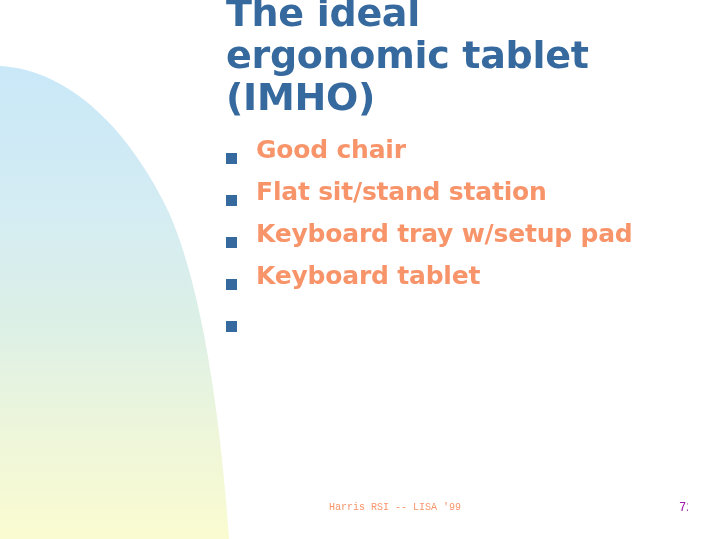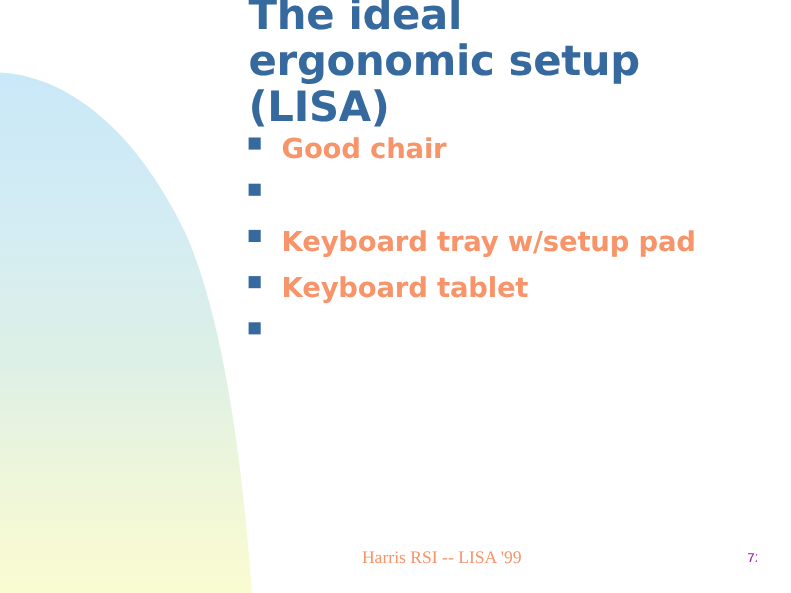--- a/index.html
+++ b/index.html
@@ -55,21 +55,21 @@
     top: 122px;
     width: 470px;
     margin: 0;
     padding: 0;
     list-style: none;
   }
   .bullet-row {
     position: relative;
     height: 42px;
     display: flex;
-    align-items: flex-start;
+    align-items: flex-end;
   }
   .bullet-marker {
     flex: 0 0 auto;
     width: 11px;
     height: 11px;
     background: #36699e;
     margin-right: 19px;
     margin-top: 3px;
   }
   .bullet-text {
@@ -80,22 +80,22 @@
     letter-spacing: -0.2px;
     color: #f8946a;
     white-space: nowrap;
   }
 
   
   .footer-note {
     position: absolute;
     left: 329px;
     top: 501px;
-    font-family: Liberation Serif, serif;
-    font-size: 16px;
+    font-family: Liberation Mono, monospace;
+    font-size: 10px;
     line-height: 14px;
     color: #f8946a;
     white-space: nowrap;
   }
   .page-number {
     position: absolute;
     left: 679px;
     top: 501px;
     font-family: Liberation Mono, monospace;
     font-size: 12px;
@@ -120,31 +120,32 @@
       </linearGradient>
     </defs>
     <path d="M 0,66
              C 70,70 130,130 170,215
              C 200,285 219,400 229,539
              L 0,539 Z" fill="url(#decoGrad)"></path>
   </svg>
 
   <div class="title-block">
     <div class="title-line">The ideal</div>
-    <div class="title-line">ergonomic setup</div>
-    <div class="title-line">(LISA)</div>
+    <div class="title-line">ergonomic tablet</div>
+    <div class="title-line">(IMHO)</div>
   </div>
 
   <ul class="bullets">
     <li class="bullet-row">
       <span class="bullet-marker"></span>
       <span class="bullet-text">Good chair</span>
     </li>
     <li class="bullet-row">
       <span class="bullet-marker"></span>
+      <span class="bullet-text">Flat sit/stand station</span>
     </li>
     <li class="bullet-row">
       <span class="bullet-marker"></span>
       <span class="bullet-text">Keyboard tray w/setup pad</span>
     </li>
     <li class="bullet-row">
       <span class="bullet-marker"></span>
       <span class="bullet-text">Keyboard tablet</span>
     </li>
     <li class="bullet-row">

